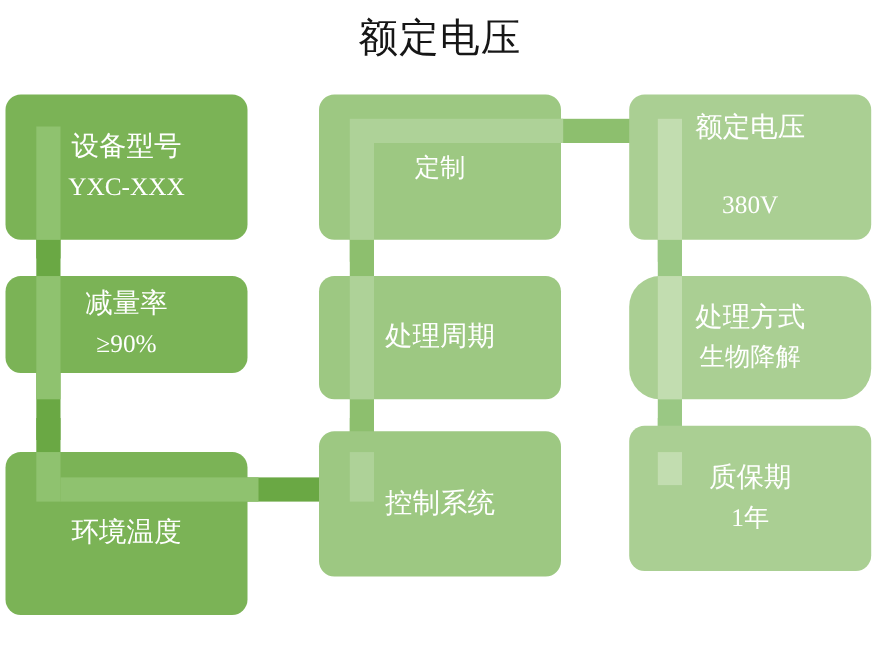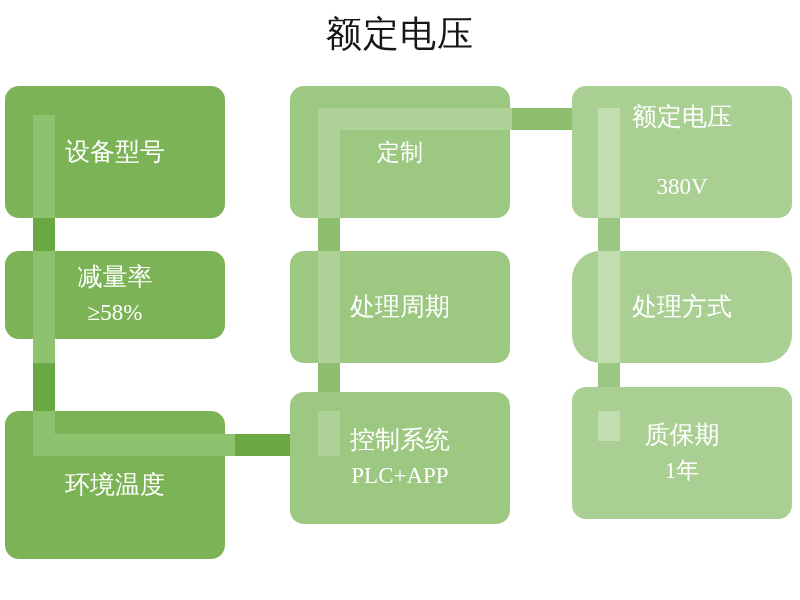--- a/index.html
+++ b/index.html
@@ -109,51 +109,52 @@
   <div class="conn bar-c" style="left:598px; top:108px; width:22px; height:130px;"></div>
   <div class="conn bar-c" style="left:598px; top:215px; width:22px; height:185px;"></div>
   <div class="conn bar-c" style="left:598px; top:380px; width:22px; height:80px;"></div>
 
   <div class="conn bar-b" style="left:330px; top:108px; width:290px; height:22px;"></div>
 
   <div class="conn bar-a" style="left:45px; top:434px; width:295px; height:22px;"></div>
 
   <div class="card tone-a" style="left:5px; top:86px; width:220px; height:132px;">
     <div class="c-title">设备型号</div>
+    <div class="c-value">YXC-XXX</div>
   </div>
 
   <div class="card tone-b" style="left:290px; top:86px; width:220px; height:132px;">
     <div class="c-value">定制</div>
   </div>
 
   <div class="card tone-c" style="left:572px; top:86px; width:220px; height:132px;gap:34px;">
     <div class="c-title">额定电压</div>
     <div class="c-value">380V</div>
   </div>
 
   <div class="card tone-a" style="left:5px; top:251px; width:220px; height:88px;">
     <div class="c-title">减量率</div>
-    <div class="c-value">≥58%</div>
+    <div class="c-value">≥90%</div>
   </div>
 
   <div class="card tone-b" style="left:290px; top:251px; width:220px; height:112px;">
     <div class="c-title">处理周期</div>
   </div>
 
   <div class="card tone-c" style="left:572px; top:251px; width:220px; height:112px;border-radius:28px;">
     <div class="c-title">处理方式</div>
+    <div class="c-value">生物降解</div>
   </div>
 
   <div class="card tone-a" style="left:5px; top:411px; width:220px; height:148px;text-align:right;">
     <div class="c-title">环境温度</div>
   </div>
 
   <div class="card tone-b" style="left:290px; top:392px; width:220px; height:132px;">
     <div class="c-title">控制系统</div>
-    <div class="c-value">PLC+APP</div>
   </div>
 
   <div class="card tone-c" style="left:572px; top:387px; width:220px; height:132px;">
     <div class="c-title">质保期</div>
     <div class="c-value">1年</div>
   </div>
 
   <div class="conn-top bar-a-l" style="left:33px; top:115px; width:22px; height:103px;"></div>
   <div class="conn-top bar-a-l" style="left:33px; top:251px; width:22px; height:112px;"></div>
   <div class="conn-top bar-a-l" style="left:33px; top:411px; width:22px; height:45px;"></div>

